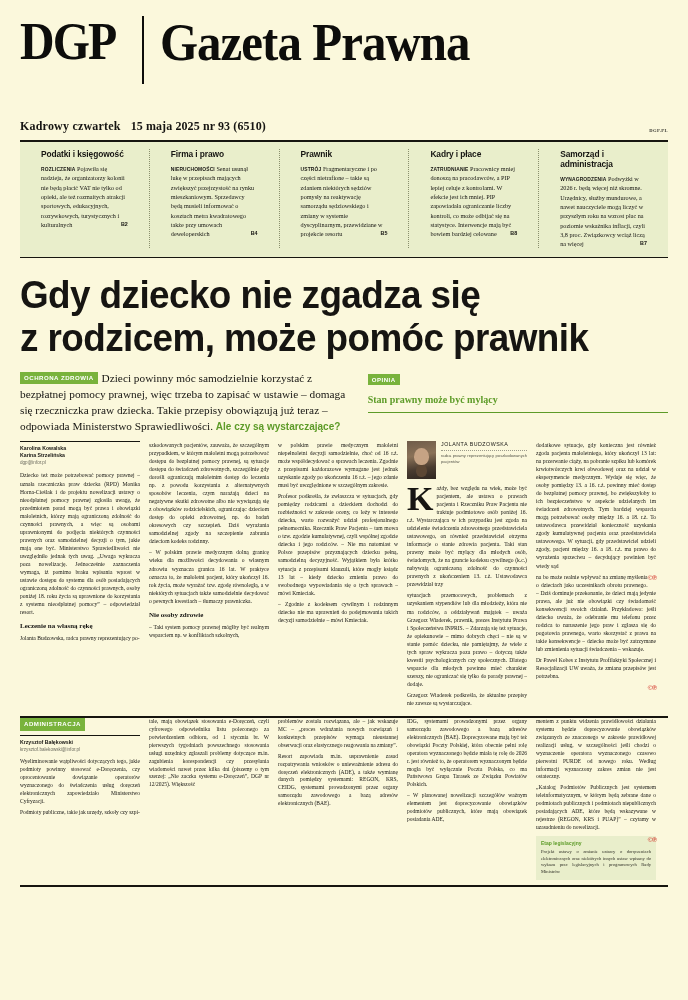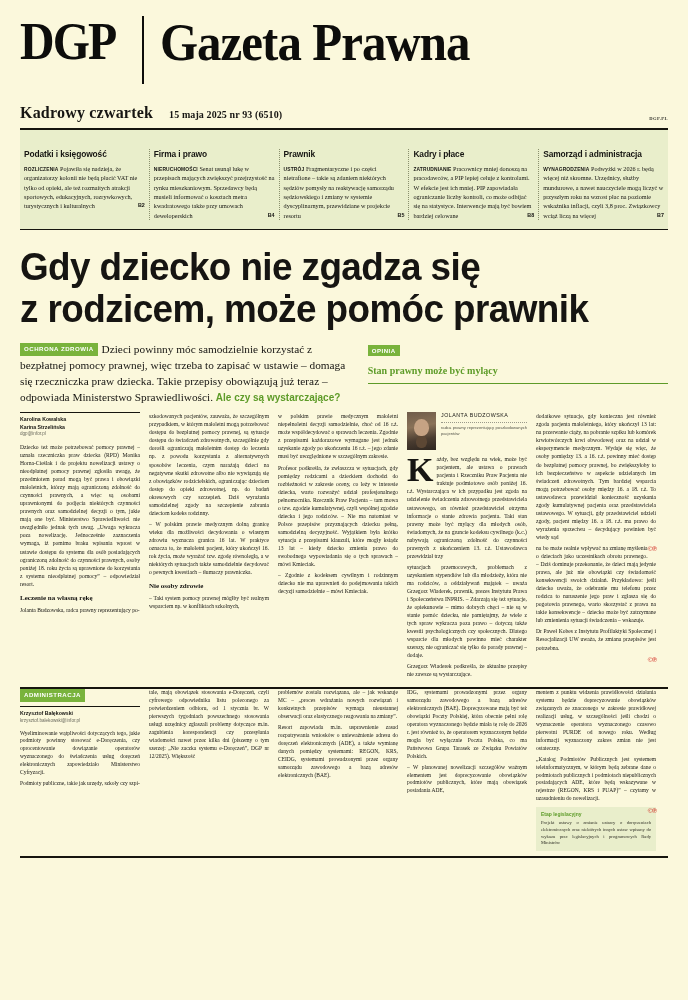--- a/index.html
+++ b/index.html
@@ -23,28 +23,28 @@
     transform:scaleX(0.92);transform-origin:left top;
   }
   .logo-divider{width:2px;background:#0d0d0b;height:68px;margin:0 16px 0 18px;}
   .logo-title{
     font-family:"Liberation Serif",serif;
     font-weight:700;font-size:52px;line-height:54px;
     letter-spacing:-1px;color:#0d0d0b;
     transform:scaleX(0.94);transform-origin:left top;
   }
   .subhead{display:flex;align-items:baseline;margin-top:26px;position:relative;}
-  .subhead-day{font-family:"Liberation Serif",serif;font-weight:700;font-size:16px;letter-spacing:.2px;}
-  .subhead-date{font-size:10px;font-weight:700;margin-left:16px;letter-spacing:.1px;}
+  .subhead-day{font-family:"Liberation Serif",serif;font-weight:700;font-size:12px;letter-spacing:.2px;margin-top:15px;}
+  .subhead-date{font-size:12px;font-weight:700;margin-left:10px;letter-spacing:.1px;}
   .subhead-right{position:absolute;right:0;bottom:1px;font-size:4.6px;font-weight:700;letter-spacing:.4px;color:#3a3a33;}
   .rule-thick{border-top:2px solid #16150f;margin-top:6px;}
 
   
   .navbar{display:flex;background:#e9eecb;border-bottom:1px solid #16150f;padding:7px 0 9px 0;}
-  .nav-col{flex:1;padding:0 4px;border-right:1px dotted #8a8f6d;margin-top:12px;}
+  .nav-col{flex:1;padding:0 21px;border-right:1px dotted #8a8f6d;}
   .nav-col:last-child{border-right:none;}
   .nav-col h3{margin:0 0 5px 0;font-family:"Liberation Sans",sans-serif;font-size:8.4px;font-weight:700;letter-spacing:-.1px;}
   .nav-col p{margin:0;font-size:6.2px;line-height:1.5;text-align:left;}
   .nav-kicker{font-family:"Liberation Sans",sans-serif;font-weight:700;font-size:4.9px;letter-spacing:.15px;text-transform:uppercase;}
   .nav-page{float:right;font-family:"Liberation Sans",sans-serif;font-weight:700;font-size:5.4px;}
 
   
   .headline{
     font-family:Liberation Sans, sans-serif;
     font-weight:700;font-size:38px;line-height:1.12;

